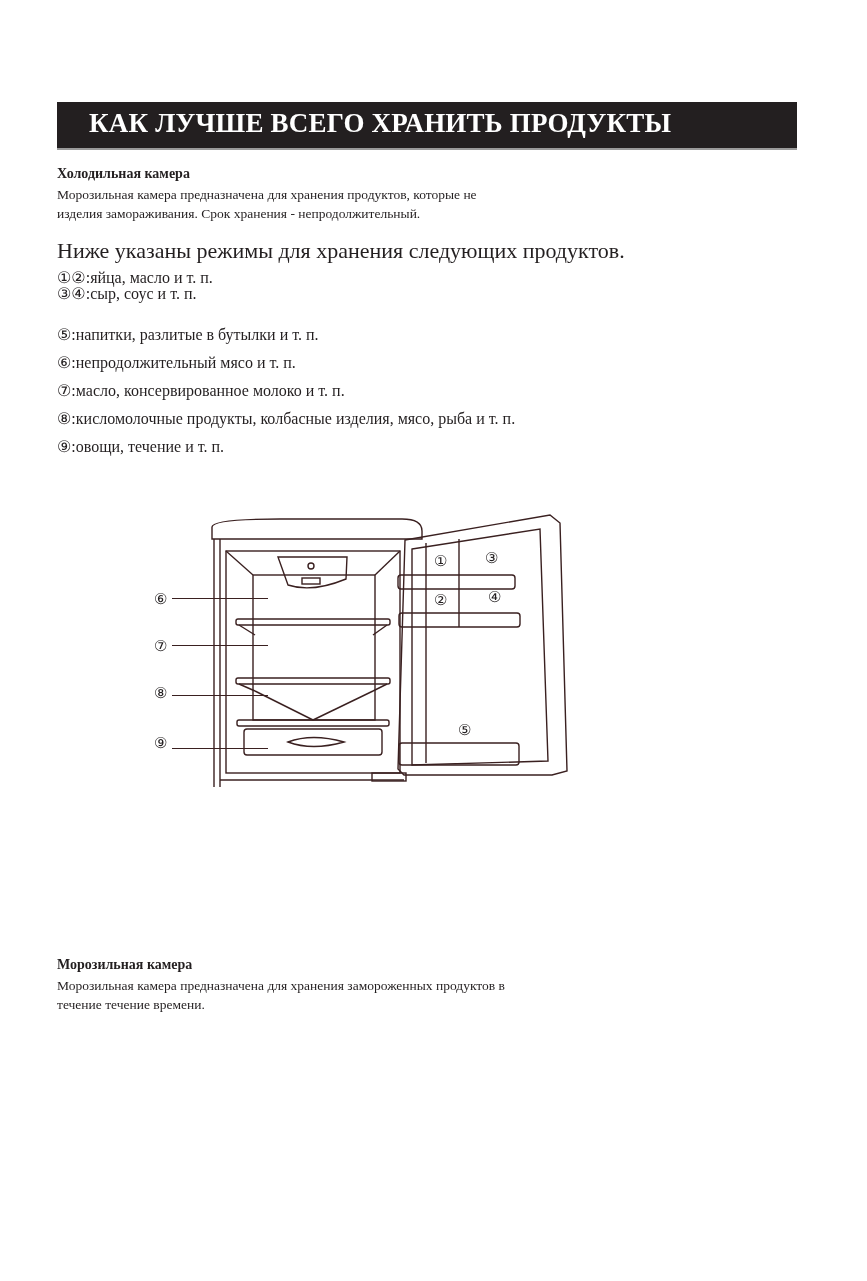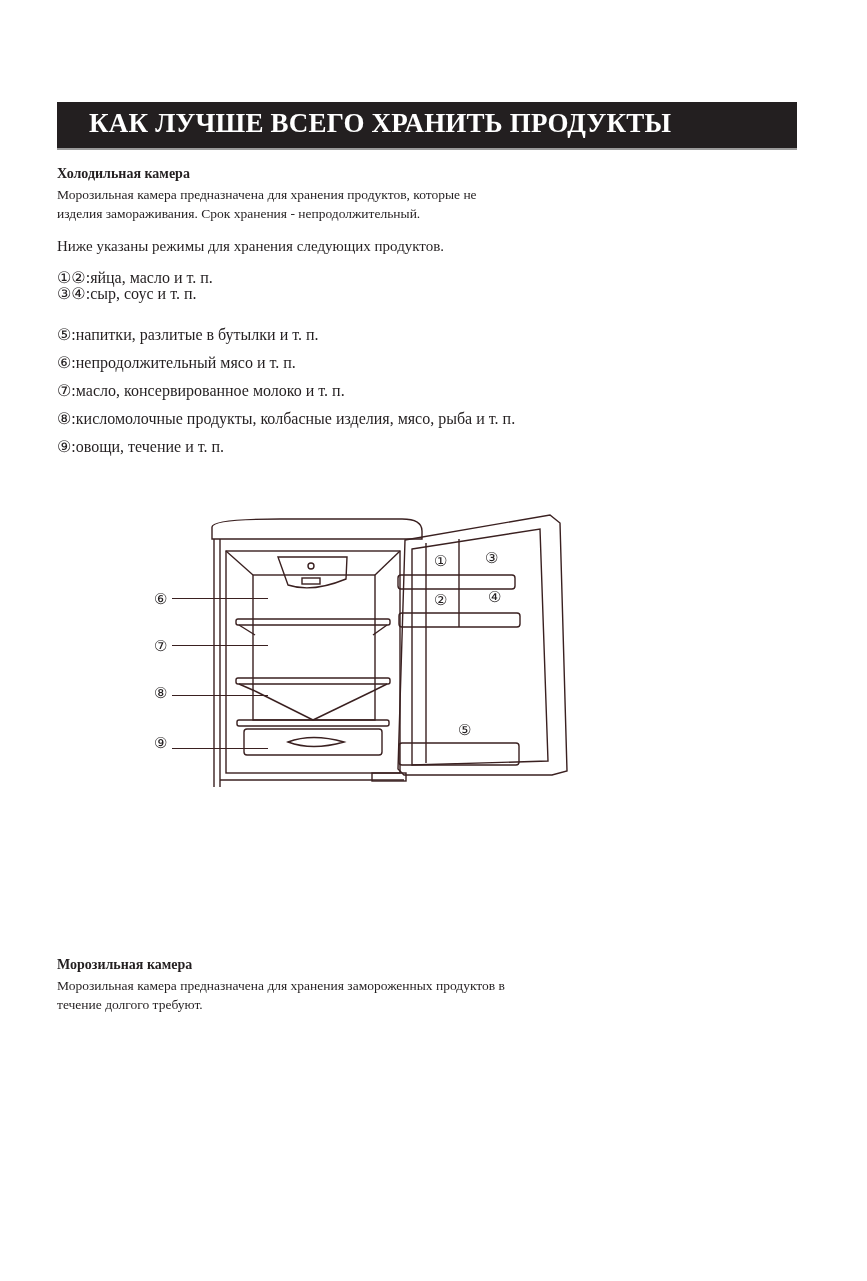--- a/index.html
+++ b/index.html
@@ -1,21 +1,21 @@
 <!DOCTYPE html>
 <html><head>
 <meta charset="utf-8">
 <style>
   html,body{margin:0;padding:0;background:#fff;}
   body{width:867px;height:1281px;position:relative;font-family:"Liberation Serif","DejaVu Serif",serif;color:#231f20;overflow:hidden;}
   .banner{position:absolute;left:57px;top:102px;width:740px;height:46px;background:#231f20;border-bottom:2px solid #9a9a9a;}
   .banner-title{position:absolute;left:32px;top:6px;font-size:27px;font-weight:bold;color:#fff;letter-spacing:0.2px;}
   .h{position:absolute;left:57px;font-size:14px;font-weight:bold;}
   .p{position:absolute;left:57px;font-size:13.5px;line-height:19px;}
-  .lead{position:absolute;left:57px;top:238px;font-size:15px;}
+  .lead{position:absolute;left:57px;top:238px;font-size:22px;}
   .item{position:absolute;left:57px;font-size:16px;}
   .diagram{position:absolute;left:140px;top:505px;width:440px;height:290px;}
 </style>
 </head>
 <body>
 
 <div class="banner">
   <div class="banner-title">КАК ЛУЧШЕ ВСЕГО ХРАНИТЬ ПРОДУКТЫ</div>
 </div>
 
@@ -87,13 +87,13 @@
   <div style="position:absolute;left:172px;top:748px;width:96px;border-top:1px solid #3a2020"></div>
   <span style="position:absolute;left:434px;top:552px;font-size:15px">①</span>
   <span style="position:absolute;left:485px;top:549px;font-size:15px">③</span>
   <span style="position:absolute;left:434px;top:591px;font-size:15px">②</span>
   <span style="position:absolute;left:488px;top:588px;font-size:15px">④</span>
   <span style="position:absolute;left:458px;top:721px;font-size:15px">⑤</span>
 </div>
 
 <div class="h" style="top:957px">Морозильная камера</div>
 <div class="p" style="top:976px">Морозильная камера предназначена для хранения замороженных продуктов в</div>
-<div class="p" style="top:995px">течение долгого требуют.</div>
+<div class="p" style="top:995px">течение течение времени.</div>
 
 </body></html>

